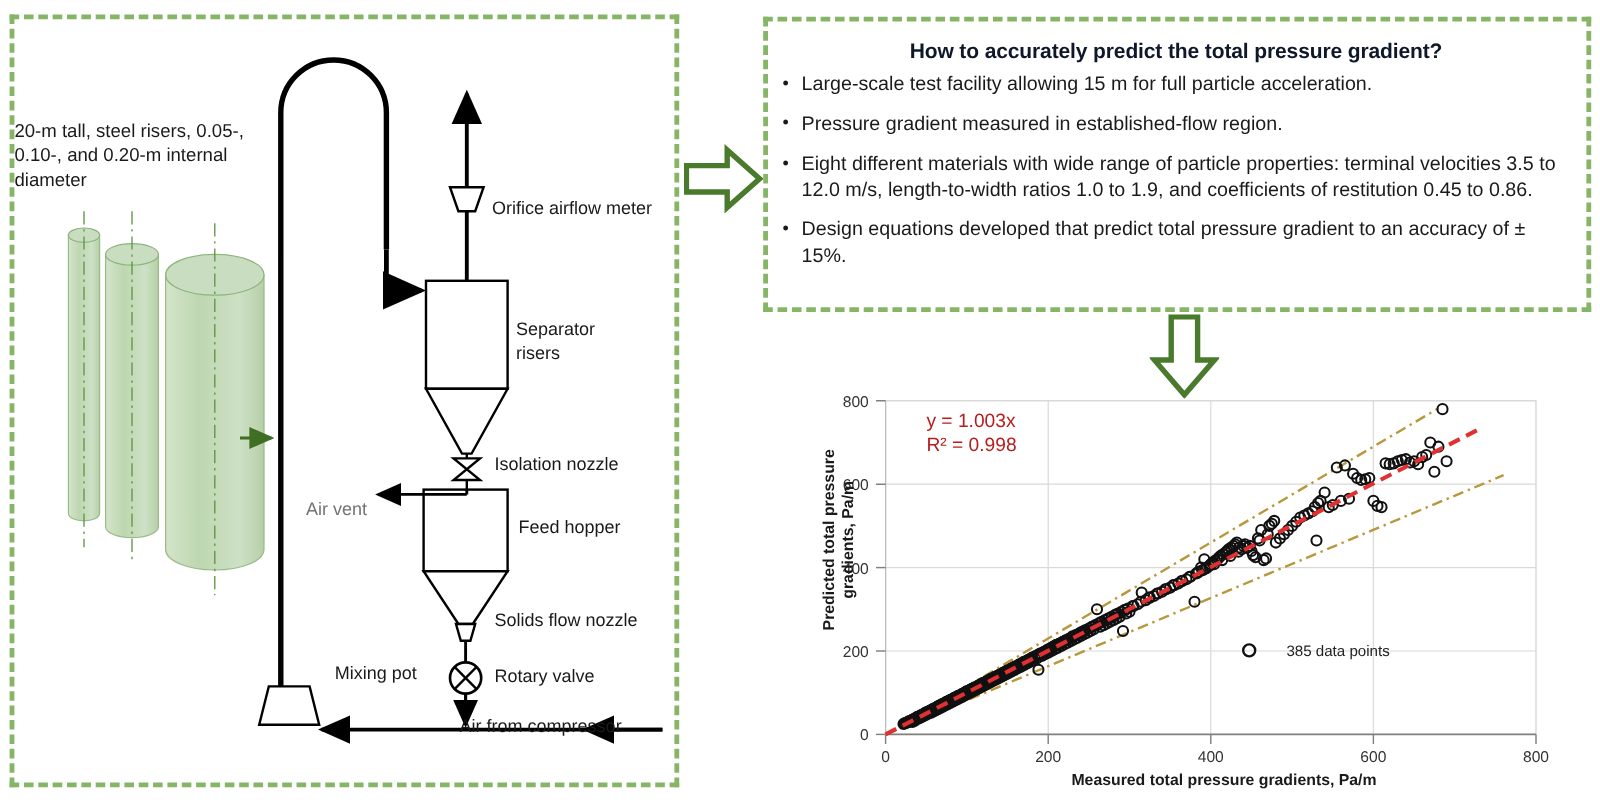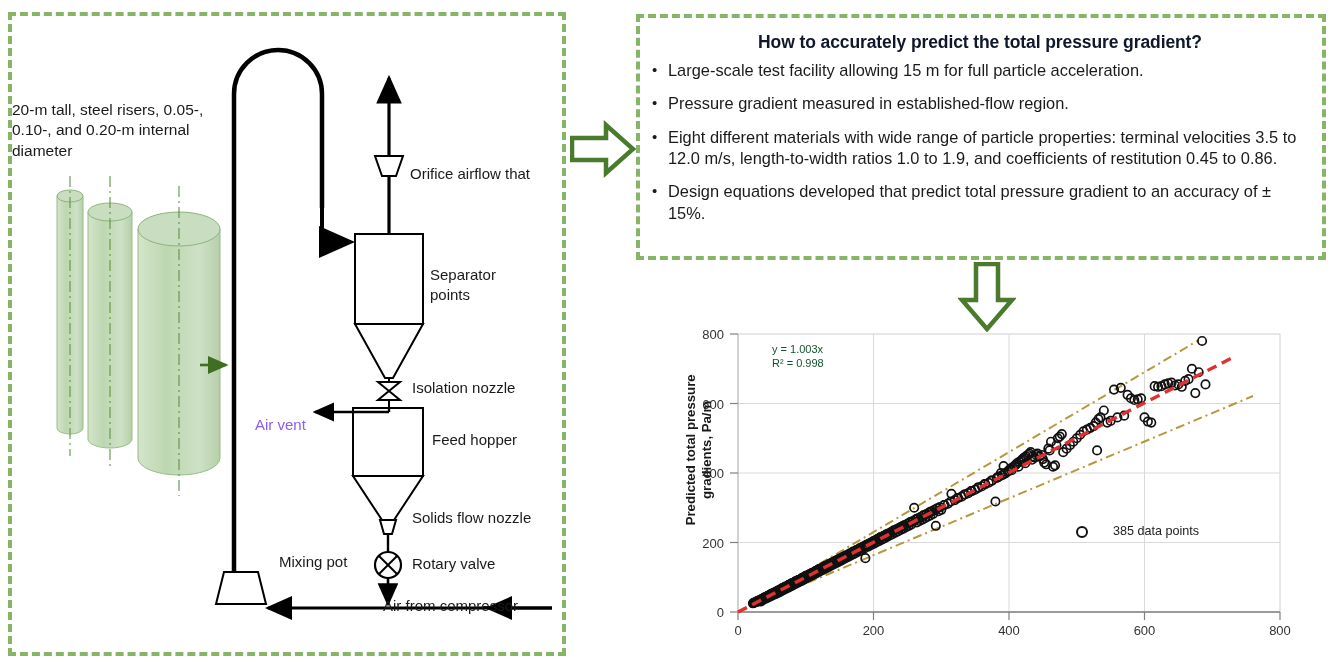--- a/index.html
+++ b/index.html
@@ -90,28 +90,28 @@
     position: absolute;
     left: 60px; top: 326px;
     width: 600px;
     text-align: center;
     font-size: 13.2px; font-weight: bold;
     color: #1a1a1a;
   }
   .eqbox {
     position: absolute;
     left: 112px; top: 26px;
-    font-size: 11px; color: #14532d; line-height: 1.28;
+    font-size: 16px; color: #b91c1c; line-height: 1.28;
   }
   .legend {
     position: absolute;
     left: 350px; top: 208px;
     font-size: 12.6px; color: #222;
   }
-  .legend-row { display: flex; align-items: flex-start; height: 26px; padding-left: 41px; }
+  .legend-row { display: flex; align-items: flex-end; height: 26px; }
   .legend-key { width: 62px; display: flex; justify-content: center; align-items: center; }
   .legend-label { white-space: nowrap; }
   .tick-label { font-size: 13px; fill: #333; font-family: "Liberation Sans", sans-serif; }
   text { font-family: "Liberation Sans", sans-serif; }
 </style>
 </head>
 <body>
 
 <div class="root">
 
@@ -179,28 +179,28 @@
       <line x1="367" y1="540" x2="385" y2="558" stroke="#000" stroke-width="2"></line>
       <line x1="385" y1="540" x2="367" y2="558" stroke="#000" stroke-width="2"></line>
       <line x1="376" y1="562" x2="376" y2="588" stroke="#000" stroke-width="2.6" marker-end="url(#arrBlack)"></line>
 
       <path d="M212,556 L246,556 L254,588 L204,588 Z" fill="#fff" stroke="#000" stroke-width="2"></path>
 
       <line x1="540" y1="592" x2="256" y2="592" stroke="#000" stroke-width="3" marker-end="url(#arrBlack)"></line>
       <line x1="540" y1="592" x2="476" y2="592" stroke="#000" stroke-width="3" marker-end="url(#arrBlack)"></line>
     </svg>
 
-    <div style="position:absolute;left:398px;top:149px;font-size:15px;color:#1a1a1a;white-space:nowrap;">Orifice airflow that</div>
+    <div style="position:absolute;left:398px;top:149px;font-size:15px;color:#1a1a1a;white-space:nowrap;">Orifice airflow meter</div>
 
     <div style="position:absolute;left:418px;top:250px;font-size:15px;color:#1a1a1a;white-space:nowrap;">Separator</div>
-    <div style="position:absolute;left:418px;top:270px;font-size:15px;color:#1a1a1a;white-space:nowrap;">points</div>
+    <div style="position:absolute;left:418px;top:270px;font-size:15px;color:#1a1a1a;white-space:nowrap;">risers</div>
 
     <div style="position:absolute;left:400px;top:363px;font-size:15px;color:#1a1a1a;white-space:nowrap;">Isolation nozzle</div>
 
-    <div style="position:absolute;left:243px;top:400px;font-size:15px;color:#8b5cf6;white-space:nowrap;">Air vent</div>
+    <div style="position:absolute;left:243px;top:400px;font-size:15px;color:#737373;white-space:nowrap;">Air vent</div>
 
     <div style="position:absolute;left:420px;top:415px;font-size:15px;color:#1a1a1a;white-space:nowrap;">Feed hopper</div>
 
     <div style="position:absolute;left:400px;top:493px;font-size:15px;color:#1a1a1a;white-space:nowrap;text-align:center;">Solids flow nozzle</div>
 
     <div style="position:absolute;left:400px;top:539px;font-size:15px;color:#1a1a1a;white-space:nowrap;">Rotary valve</div>
 
     <div style="position:absolute;left:267px;top:537px;font-size:15px;color:#1a1a1a;white-space:nowrap;">Mixing pot</div>
 
     <div style="position:absolute;left:371px;top:581px;font-size:15px;color:#1a1a1a;white-space:nowrap;">Air from compressor</div>
@@ -687,15 +687,16 @@
         <span class="legend-key">
           <svg width="16" height="16">
               <circle cx="8" cy="8" r="5" fill="none" stroke="#111" stroke-width="2"></circle>
             </svg>
         </span>
         <span class="legend-label">385 data points</span>
       </div>
     </div>
 
     <div class="ylabel">Predicted total pressure gradients, Pa/m</div>
+    <div class="xlabel">Measured total pressure gradients, Pa/m</div>
   </div>
 
 </div>
 
 </body></html>

